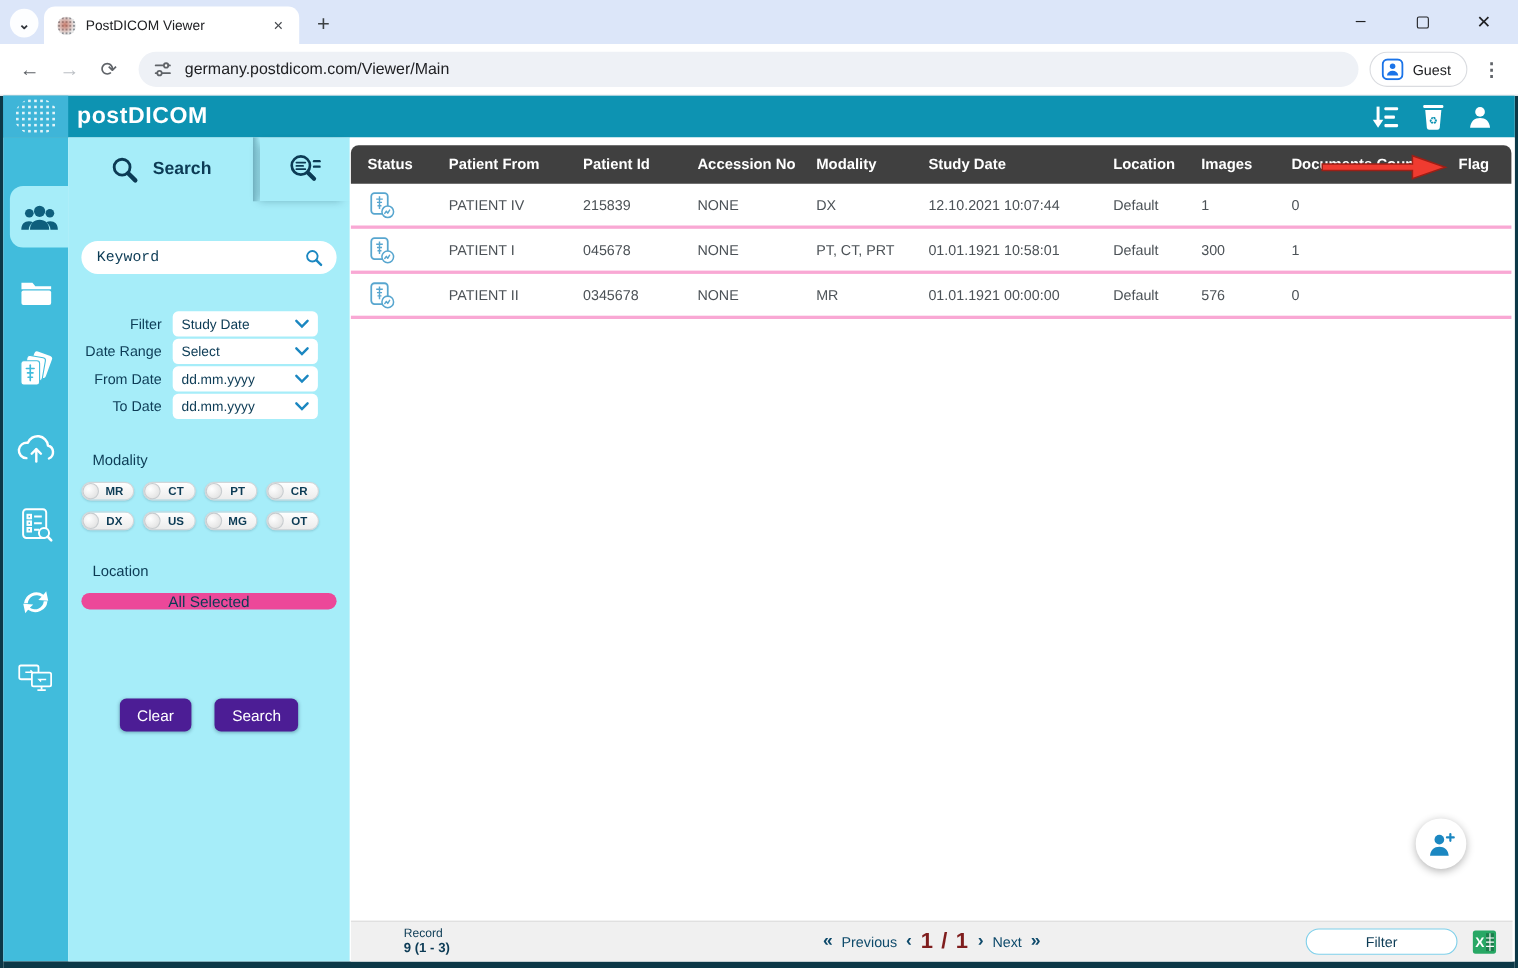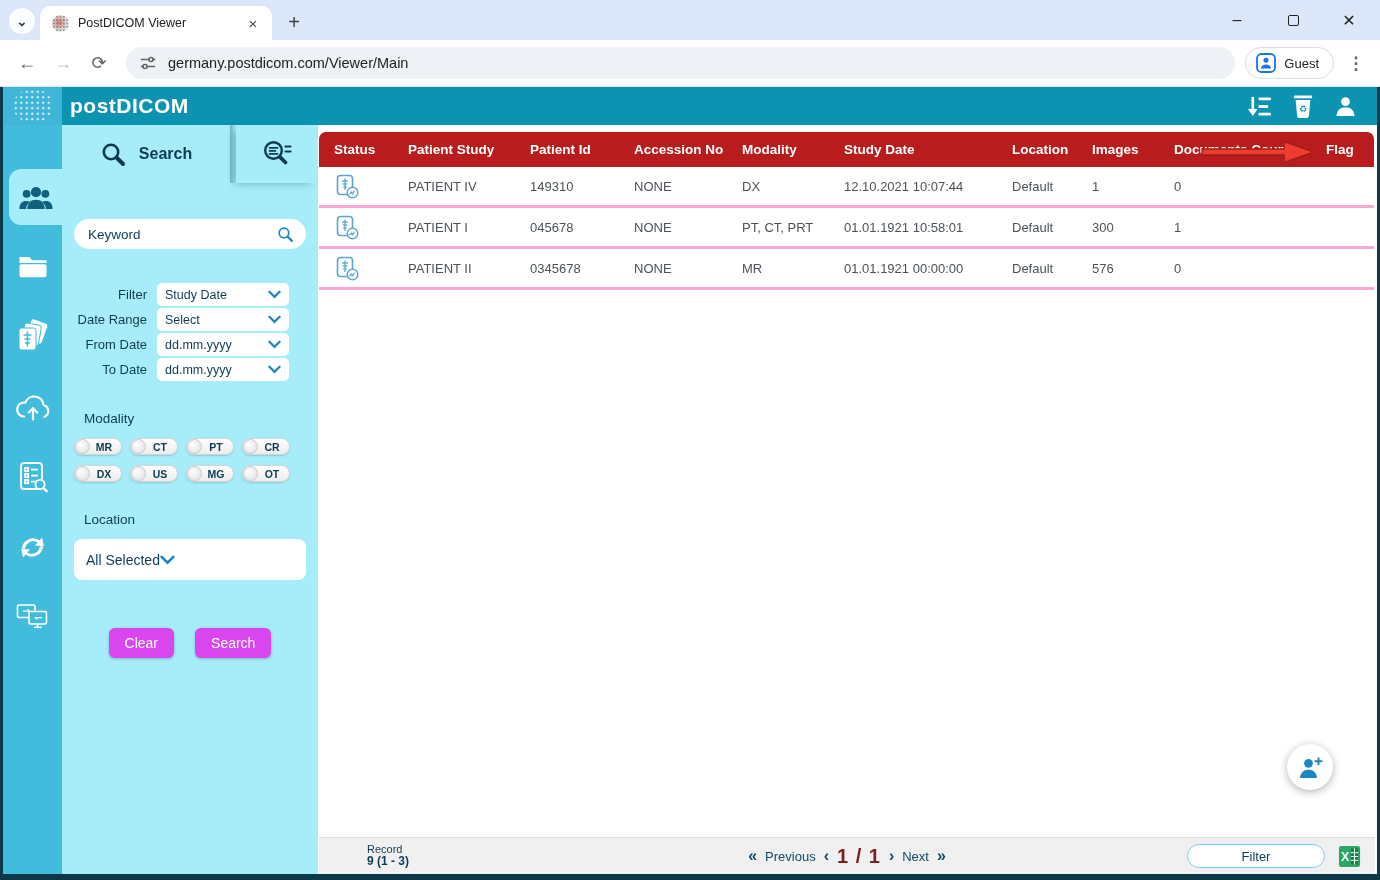--- a/index.html
+++ b/index.html
@@ -64,46 +64,46 @@
   
   .panel { width:256px; background:#a6edf9; position:relative; flex:0 0 auto; color:#0c3b55; }
   .panel-tabs { height:58px; display:flex; }
   .tab-search { width:168px; display:flex; align-items:center; justify-content:center; gap:12px;
     font-size:16px; font-weight:bold; color:#0c3b55; }
   .tab-divider { width:6px; background:linear-gradient(to right, rgba(0,50,70,.30), rgba(0,50,70,0)); }
   .tab-adv { flex:1; display:flex; align-items:center; justify-content:center;
     box-shadow:-4px 3px 8px -3px rgba(0,50,70,.35); }
   .keyword-wrap { margin:36px 12px 0; position:relative; }
   .keyword-input { width:100%; height:30px; border:none; border-radius:15px; padding:0 36px 0 14px;
-    font-size:13.5px; color:#0c3b55; font-family:Liberation Sans, sans-serif; outline:none; background:#fff; }
+    font-size:13.5px; color:#0c3b55; font-family:Liberation Mono, monospace; outline:none; background:#fff; }
   .keyword-input::placeholder { color:#0c3b55; opacity:1; }
   .keyword-search-icon { position:absolute; right:12px; top:7px; }
   .filter-grid { margin-top:34px; }
   .filter-row { display:flex; align-items:center; margin-bottom:2px; }
   .filter-label { width:95px; text-align:right; font-size:13px; padding-right:10px; }
   .select-box { width:132px; height:23px; background:#fff; border-radius:5px; display:flex; align-items:center;
     padding:0 8px; font-size:12.5px; color:#0c3b55; position:relative; }
   .select-box .sel-val { flex:1; white-space:nowrap; }
   .section-label { font-size:13.5px; margin:30px 0 0 22px; }
   .toggles { margin:12px 8px 0 10px; }
   .toggle-row { display:flex; gap:8px; margin-bottom:10px; padding-left:2px; }
   .toggle-pill { width:48px; height:17px; background:linear-gradient(#fefefe,#ececec); border:1px solid #d2d6d9;
     border-radius:9px; box-shadow:0 1px 2px rgba(0,40,60,.18); display:flex; align-items:center; }
   .toggle-knob { width:15px; height:15px; border-radius:50%; background:radial-gradient(circle at 35% 35%, #fff, #dcdcdc);
     border:1px solid #c8cccf; margin-left:0px; flex:0 0 auto; }
   .toggle-label { flex:1; text-align:center; font-size:10.5px; color:#0c3b55; font-weight:bold; padding-right:3px; }
-  .location-select { margin:12px 12px 0; height:41px; background:#ffffff; border-radius:8px; display:flex;
-    align-items:center; padding:0 12px; font-size:14px; color:#0c3b55; position:relative; }
+  .location-select { margin:12px 12px 0; height:15px; background:#ec4899; border-radius:8px; display:flex;
+    align-items:center; padding:0 12px; font-size:14px; color:#0c3b55; position:relative;flex-direction:column; }
   .panel-buttons { margin-top:48px; display:flex; justify-content:center; gap:21px; }
-  .btn-blue { height:30px; background:#d946ef; color:#fff; border:none; border-radius:6px;
-    font-size:14px; font-family:"Liberation Sans", sans-serif; padding:0 16px; box-shadow:0 1px 3px rgba(0,40,70,.3); }
+  .btn-blue { height:30px; background:#4c1d95; color:#fff; border:none; border-radius:6px;
+    font-size:14px; font-family:"Liberation Sans", sans-serif; padding:0 16px; box-shadow:0 1px 3px rgba(0,40,70,.3);margin-top:33px; }
 
   
   .main { flex:1; background:#fff; position:relative; min-width:0; }
-  .tableheader { margin:7px 3px 0 1px; height:35px; background:#b91c1c; border-radius:7px 7px 0 0;
+  .tableheader { margin:7px 3px 0 1px; height:35px; background:#404040; border-radius:7px 7px 0 0;
     display:flex; align-items:center; color:#fff; font-size:13.5px; font-weight:bold; }
   .th, .td { padding-left:15px; white-space:nowrap; overflow:hidden; flex:0 0 auto; }
   .c-status{width:74px}.c-name{width:122px}.c-pid{width:104px}.c-acc{width:108px}.c-mod{width:102px}
   .c-date{width:168px; position:relative;}.c-loc{width:80px}.c-img{width:82px}.c-doc{width:152px}
   .c-flag{flex:1 1 auto;}
   .trow { margin:0 3px 0 1px; height:41px; display:flex; align-items:center; border-bottom:3px solid #f9a8d4;
     font-size:13px; color:#4c5257; }
   .td.c-status { display:flex; align-items:center; }
   .arrow-annotation { position:absolute; left:882px; top:13px; pointer-events:none; }
   .fab { position:absolute; right:44px; bottom:84px; width:46px; height:46px; border-radius:50%;
@@ -407,21 +407,21 @@
         <div class="panel-buttons">
           <button class="btn-blue">Clear</button>
           <button class="btn-blue">Search</button>
         </div>
       </div>
 
       <div class="main">
 
         <div class="tableheader">
           <div class="th c-status">Status</div>
-          <div class="th c-name">Patient Study</div>
+          <div class="th c-name">Patient From</div>
           <div class="th c-pid">Patient Id</div>
           <div class="th c-acc">Accession No</div>
           <div class="th c-mod">Modality</div>
           <div class="th c-date">
             
             <span>Study Date</span>
           </div>
           <div class="th c-loc">Location</div>
           <div class="th c-img">Images</div>
           <div class="th c-doc">Documents Count</div>
@@ -434,21 +434,21 @@
               <rect x="3.5" y="2.5" width="15" height="19" rx="3" stroke="#58a6cf" stroke-width="1.6"></rect>
               <line x1="11" y1="5.5" x2="11" y2="17" stroke="#58a6cf" stroke-width="1.3"></line>
               <line x1="8" y1="8" x2="14" y2="8" stroke="#58a6cf" stroke-width="1.3"></line>
               <line x1="8.7" y1="11" x2="13.3" y2="11" stroke="#58a6cf" stroke-width="1.3"></line>
               <line x1="9.2" y1="14" x2="12.8" y2="14" stroke="#58a6cf" stroke-width="1.3"></line>
               <circle cx="18.5" cy="19.5" r="5.3" fill="#fff" stroke="#58a6cf" stroke-width="1.4"></circle>
               <path d="M15.8 21l1.4-2 1.3 1.8 1.7-2.8" stroke="#58a6cf" stroke-width="1.3" stroke-linecap="round" stroke-linejoin="round"></path>
             </svg>
           </div>
           <div class="td c-name">PATIENT IV</div>
-          <div class="td c-pid">149310</div>
+          <div class="td c-pid">215839</div>
           <div class="td c-acc">NONE</div>
           <div class="td c-mod">DX</div>
           <div class="td c-date">12.10.2021 10:07:44</div>
           <div class="td c-loc">Default</div>
           <div class="td c-img">1</div>
           <div class="td c-doc">0</div>
           <div class="td c-flag"></div>
         </div>
 
         <div class="trow">

